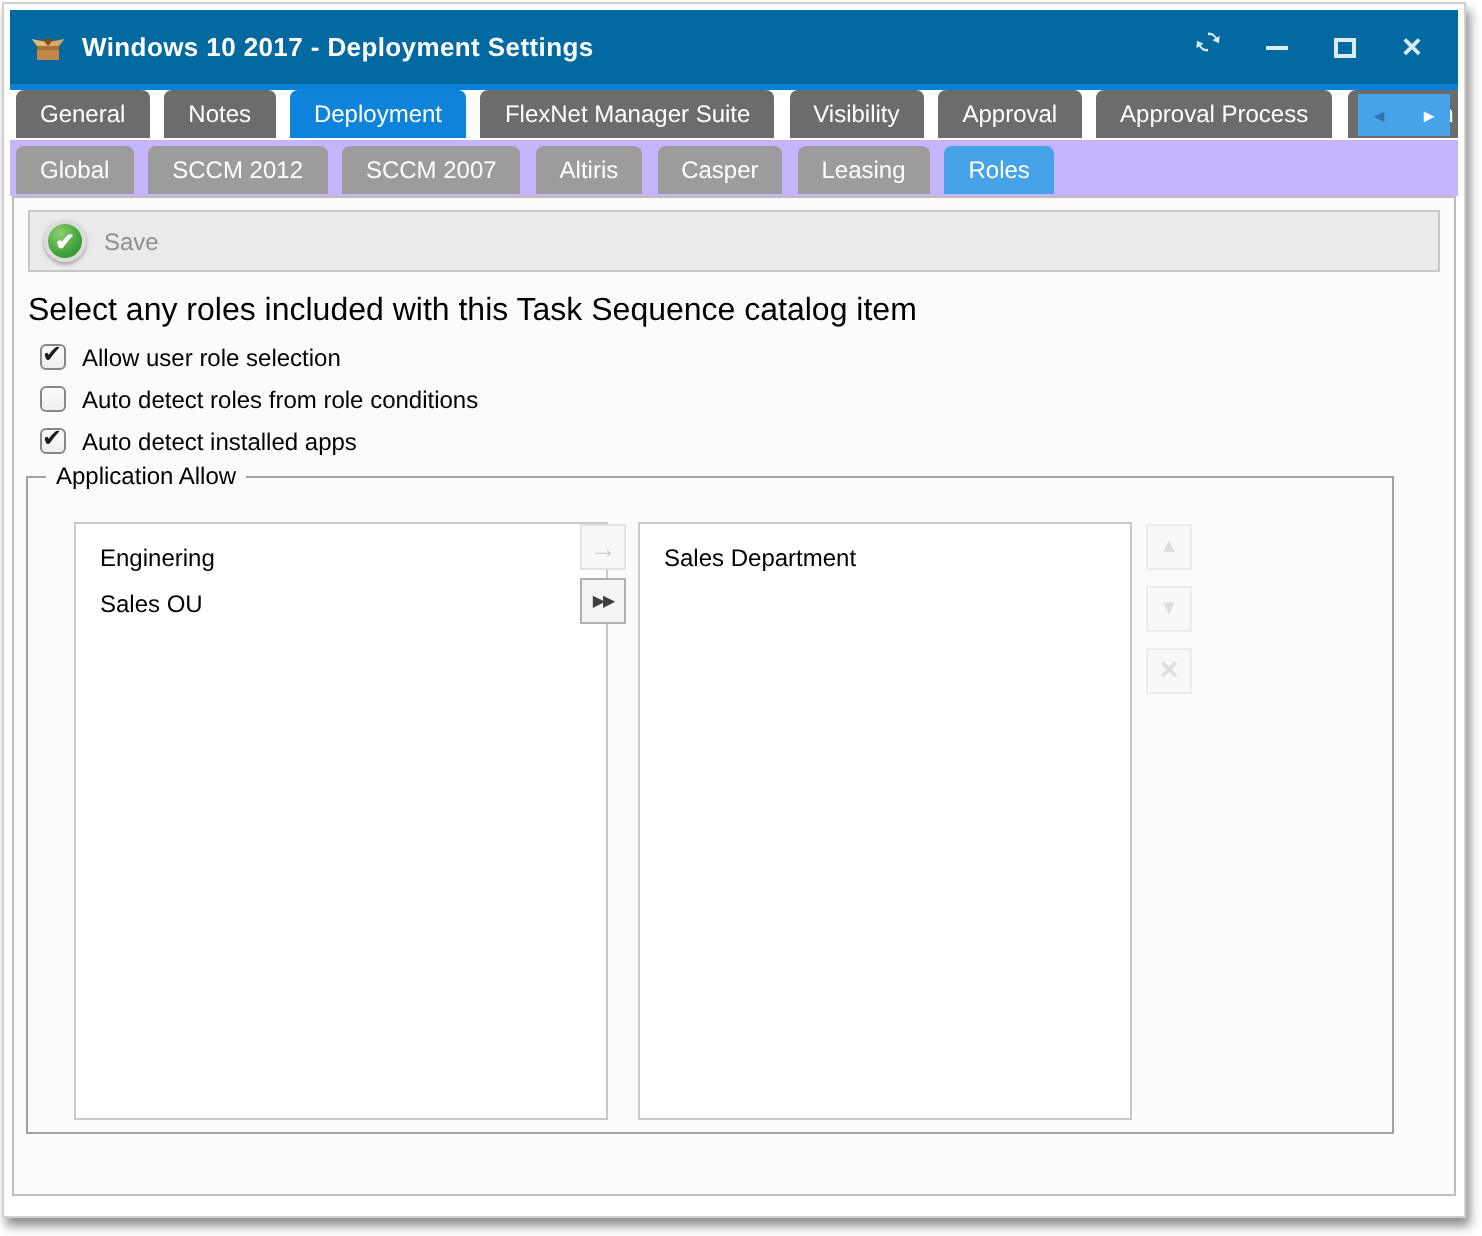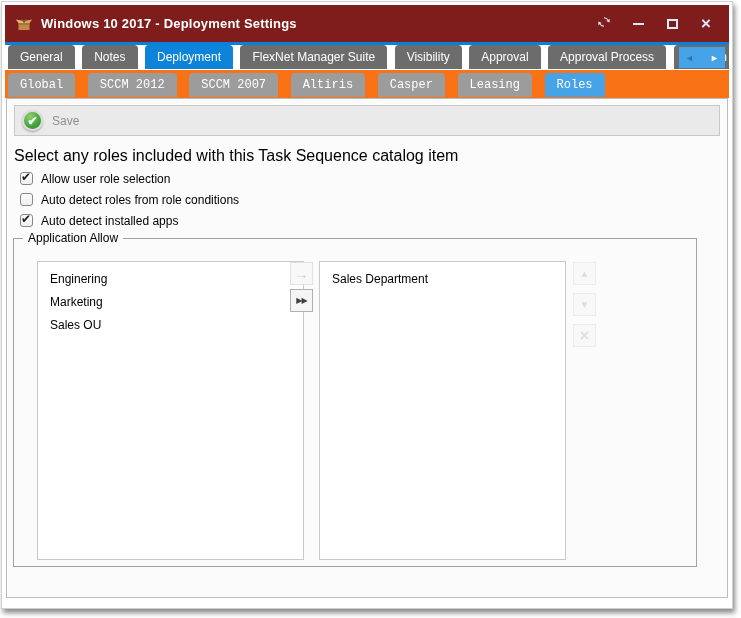--- a/index.html
+++ b/index.html
@@ -9,37 +9,37 @@
     background:#ffffff; font-family:"Liberation Sans", sans-serif;
   }
   .window {
     position:absolute; left:1px; top:1px; width:732px; height:608px;
     background:#ffffff; border:1px solid #cfcfcf; padding:3px;
     box-shadow:2px 4px 5px rgba(0,0,0,0.45);
     display:flex; flex-direction:column;
   }
   
   .titlebar {
-    flex:0 0 37px; background:#7f1d1d; display:flex; align-items:center;
+    flex:0 0 37px; background:#0369a1; display:flex; align-items:center;
     padding:0 10px 0 10px;
   }
   .app-icon { width:18px; height:18px; margin-right:8px; flex:0 0 auto; }
   .title { color:#ffffff; font-weight:bold; font-size:13px; letter-spacing:.2px; }
   .win-controls { margin-left:auto; display:flex; align-items:center; gap:8px; }
   .winbtn {
     width:26px; height:24px; display:flex; align-items:center; justify-content:center;
     color:#dcebfa; cursor:pointer;
   }
   .minbar { width:11px; height:2px; background:#dcebfa; }
   .maxbox { width:11px; height:10px; border:2px solid #dcebfa; }
   .closeglyph { font-size:17px; font-weight:bold; line-height:1; }
   
   .tabrow { position:relative; white-space:nowrap; overflow:hidden; flex:0 0 28px; }
   .tabrow1 { background:linear-gradient(#0b80d8 0 3px, #ffffff 3px); }
-  .tabrow2 { background:#f97316;font-family:Liberation Mono, monospace; }
+  .tabrow2 { background:#c4b5fd; }
   .tab {
     display:inline-flex; align-items:center; height:24px; margin:3px 0 0 3px;
     padding:0 12px; border-radius:4px 4px 0 0; font-size:12px; color:#ffffff;
     cursor:pointer; vertical-align:bottom;
   }
   .tabrow1 .tab { background:#6c6c6c; }
   .tabrow1 .tab.active { background:#0d84da; }
   .tabrow2 .tab { background:#9c9c9c; }
   .tabrow2 .tab.active { background:#47a3e8; }
   .tabscroll {
@@ -200,21 +200,20 @@
         <span class="mark">✔</span>
       </span>
       <span class="chklabel">Auto detect installed apps</span>
     </div>
 
     <fieldset class="groupbox">
       <legend>Application Allow</legend>
 
       <div class="listbox list-available">
         <div class="listitem">Enginering</div>
-        <div class="listitem">Marketing</div>
         <div class="listitem">Sales OU</div>
       </div>
 
       <div class="midbtns">
         <div class="xferbtn disabled" aria-disabled="true">
           <span class="arrow-single">→</span>
         </div>
         <div class="xferbtn">
           <span class="arrow-double">▶▶</span>
         </div>

